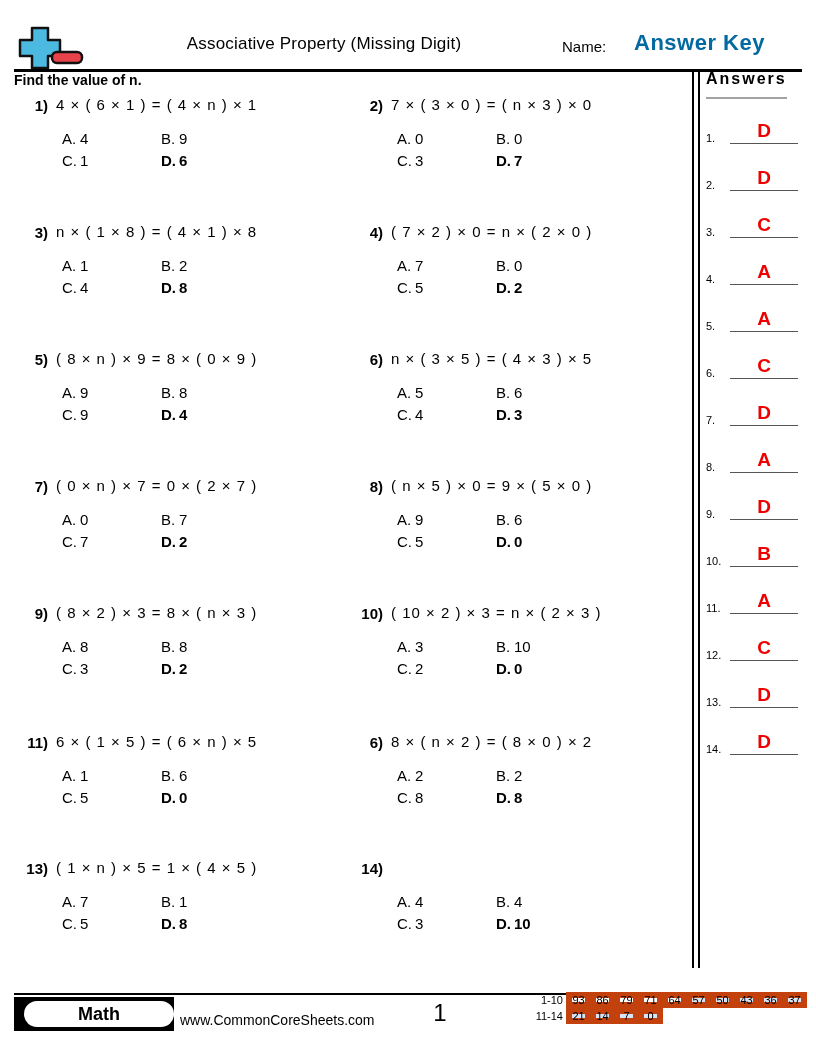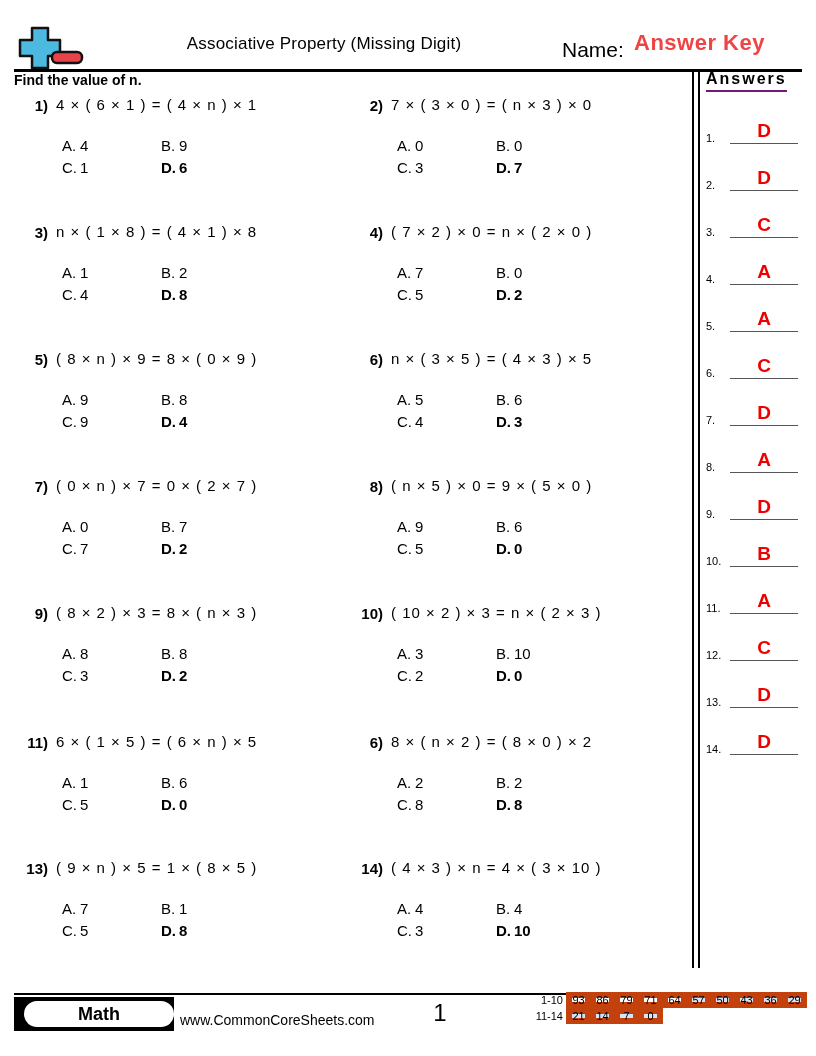--- a/index.html
+++ b/index.html
@@ -17,25 +17,25 @@
   }
   .logo{
     position:absolute;left:0;top:0;width:72px;height:46px;
   }
   .title{
     position:absolute;left:100px;top:10px;width:420px;
     text-align:center;font-size:17px;letter-spacing:.2px;
     white-space:nowrap;
   }
   .name-label{
-    position:absolute;left:548px;top:14px;font-size:21px;
+    position:absolute;left:548px;top:14px;font-size:15px;
   }
   .answer-key{
     position:absolute;left:620px;top:6px;font-size:22px;
-    font-weight:bold;color:#ef4444;letter-spacing:.5px;
+    font-weight:bold;color:#0369a1;letter-spacing:.5px;
   }
   .hrule{
     position:absolute;left:14px;top:69px;width:788px;height:3px;background:#000;
   }
 
   
   .instruction{
     position:absolute;left:14px;top:72px;font-size:14px;font-weight:bold;
   }
 
@@ -48,40 +48,40 @@
   .prob.left{left:0;}
   .prob.right{left:335px;}
   .qline{position:relative;height:22px;white-space:nowrap;}
   .qnum{
     position:absolute;left:0;top:1px;font-size:15px;font-weight:bold;
     width:34px;text-align:right;
   }
   .qexpr{
     position:absolute;left:42px;top:0px;font-size:15px;letter-spacing:1px;
   }
-  .choices{position:relative;margin-top:19px;height:46px;}
+  .choices{position:relative;margin-top:12px;height:46px;}
   .ch{
     position:absolute;font-size:15px;white-space:nowrap;
   }
   .ch .lt{display:inline-block;width:18px;}
   .chA{left:48px;top:0;}
   .chB{left:147px;top:0;}
   .chC{left:48px;top:22px;}
   .chD{left:147px;top:22px;font-weight:bold;}
 
   
   .vdiv1{position:absolute;left:692px;top:70px;width:2px;height:898px;background:#000;}
   .vdiv2{position:absolute;left:698px;top:70px;width:2px;height:898px;background:#000;}
   .answers{
     position:absolute;left:704px;top:70px;width:100px;height:900px;
   }
   .ans-head{
     font-size:16px;font-weight:bold;letter-spacing:2px;
-    border-bottom:2px solid #701a75;display:inline-block;
-    padding-bottom:2px;margin-left:2px;
+    border-bottom:2px solid #a3a3a3;display:inline-block;
+    padding-bottom:9px;margin-left:2px;
   }
   .ans-row{
     position:absolute;left:2px;width:92px;height:22px;
   }
   .ans-num{
     position:absolute;left:0;bottom:0px;font-size:11px;
   }
   .ans-line{
     position:absolute;left:24px;bottom:0;width:68px;
     border-bottom:1px solid #555;height:21px;
@@ -307,33 +307,32 @@
           <div class="ch chC"><span class="lt">C.</span><span>8</span></div>
           <div class="ch chD"><span class="lt">D.</span><span>8</span></div>
         </div>
       </div>
     </div>
 
     <div class="prow" style="top:763px;">
       <div class="prob left">
         <div class="qline">
             <span class="qnum">13)</span>
-            <span class="qexpr">( 9 × n ) × 5 = 1 × ( 8 × 5 )</span>
+            <span class="qexpr">( 1 × n ) × 5 = 1 × ( 4 × 5 )</span>
           </div>
         <div class="choices">
           <div class="ch chA"><span class="lt">A.</span><span>7</span></div>
           <div class="ch chB"><span class="lt">B.</span><span>1</span></div>
           <div class="ch chC"><span class="lt">C.</span><span>5</span></div>
           <div class="ch chD"><span class="lt">D.</span><span>8</span></div>
         </div>
       </div>
       <div class="prob right">
         <div class="qline">
             <span class="qnum">14)</span>
-            <span class="qexpr">( 4 × 3 ) × n = 4 × ( 3 × 10 )</span>
           </div>
         <div class="choices">
           <div class="ch chA"><span class="lt">A.</span><span>4</span></div>
           <div class="ch chB"><span class="lt">B.</span><span>4</span></div>
           <div class="ch chC"><span class="lt">C.</span><span>3</span></div>
           <div class="ch chD"><span class="lt">D.</span><span>10</span></div>
         </div>
       </div>
     </div>
 
@@ -430,21 +429,21 @@
       <div class="slabel">1-10</div>
       <div class="scell">93</div>
       <div class="scell">86</div>
       <div class="scell">79</div>
       <div class="scell">71</div>
       <div class="scell">64</div>
       <div class="scell shaded">57</div>
       <div class="scell shaded">50</div>
       <div class="scell shaded">43</div>
       <div class="scell shaded">36</div>
-      <div class="scell shaded">29</div>
+      <div class="scell shaded">37</div>
     </div>
     <div class="srow">
       <div class="slabel">11-14</div>
       <div class="scell shaded">21</div>
       <div class="scell shaded">14</div>
       <div class="scell shaded">7</div>
       <div class="scell shaded">0</div>
     </div>
   </div>
 

